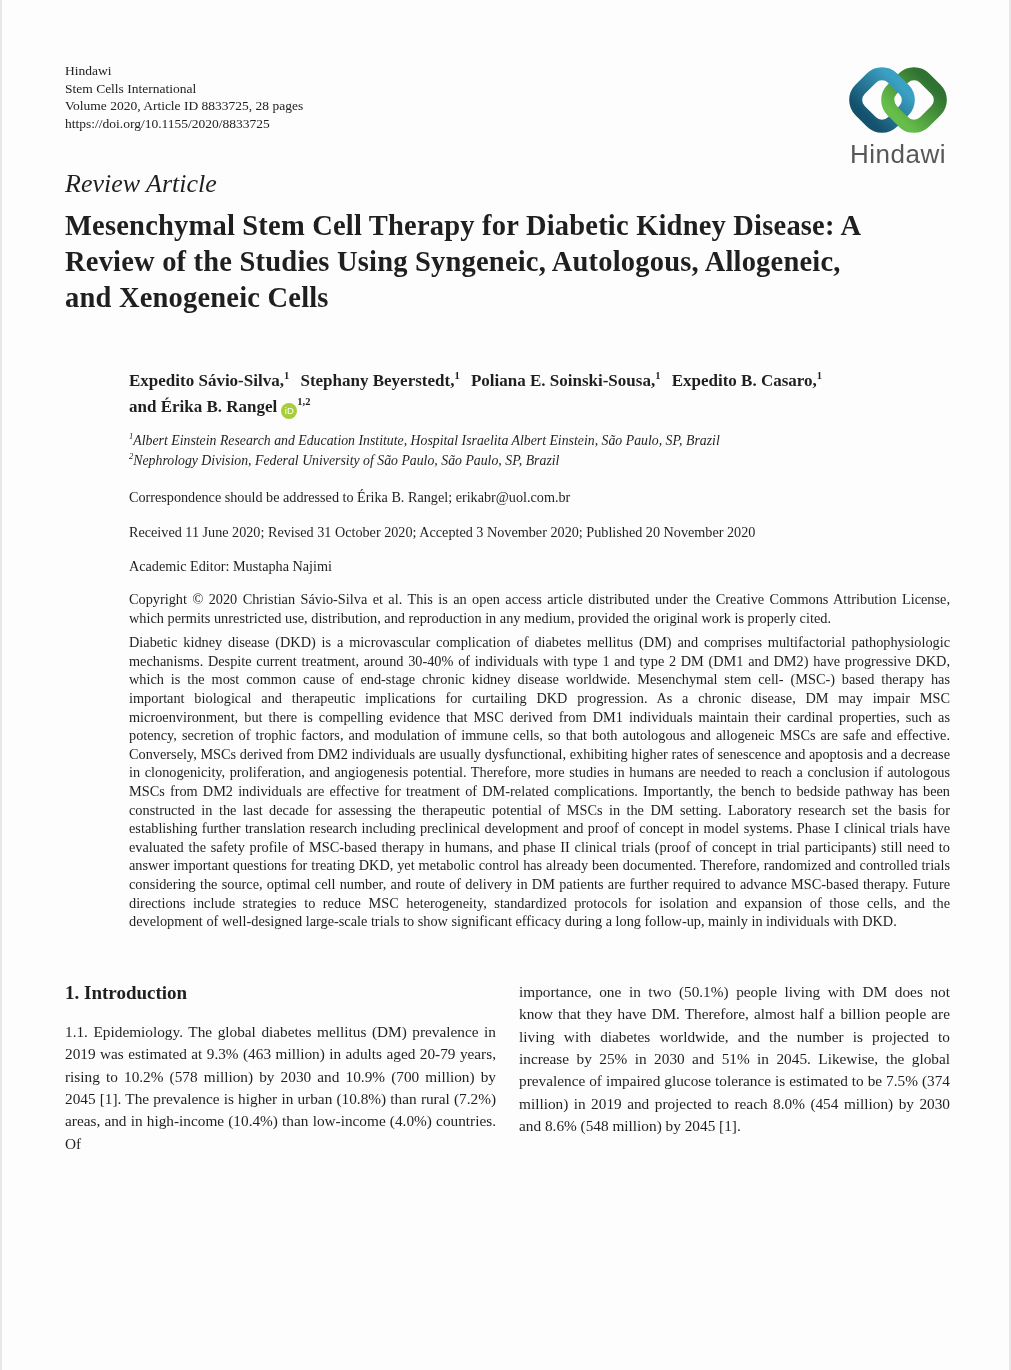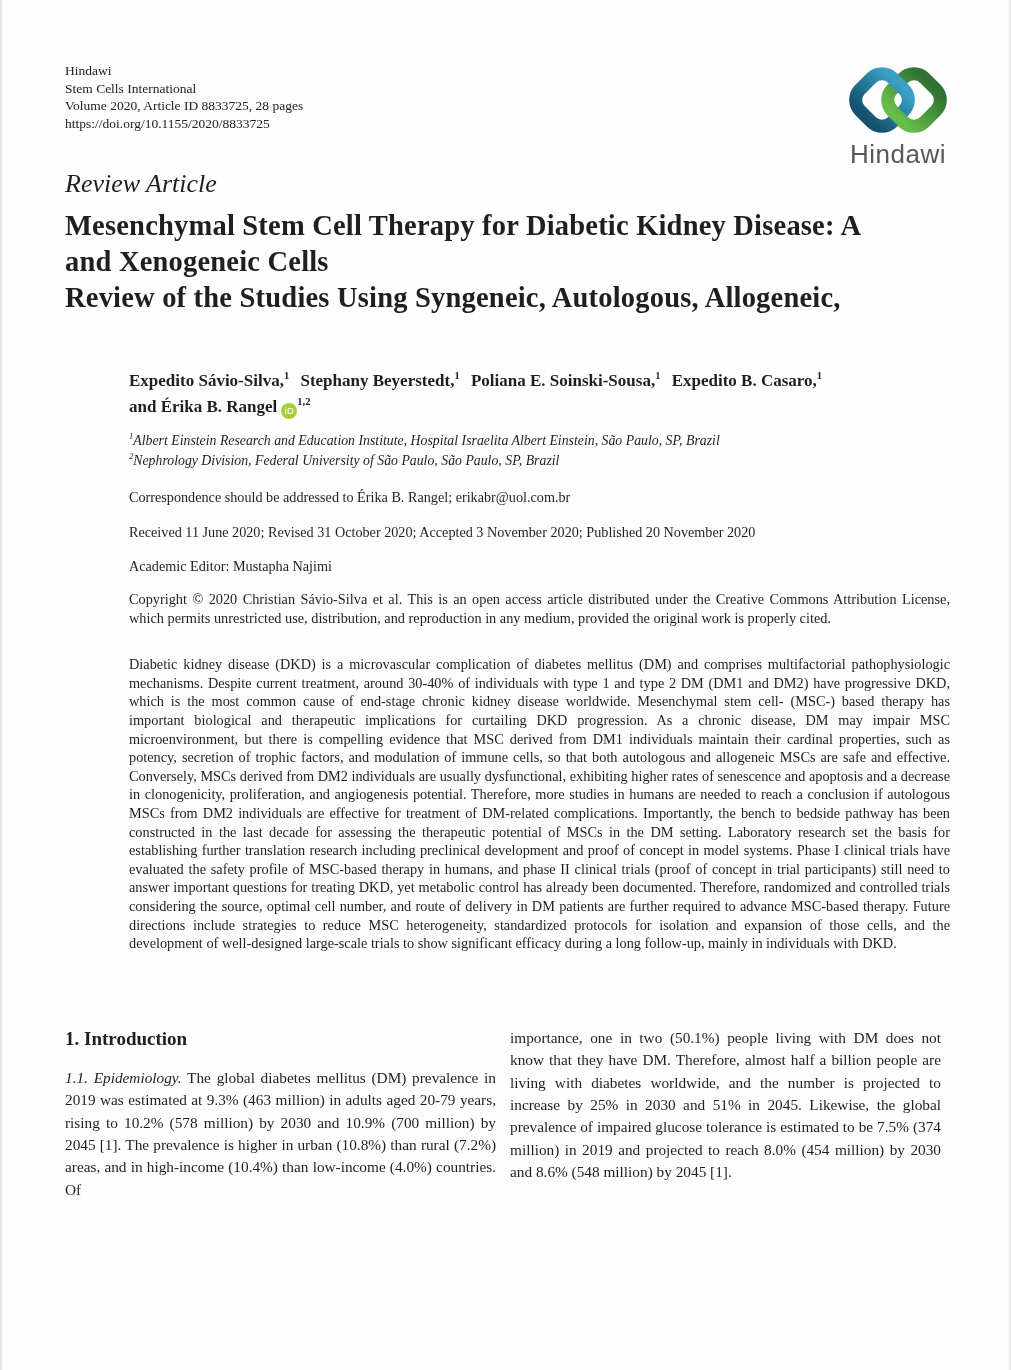--- a/index.html
+++ b/index.html
@@ -37,28 +37,28 @@
     display: inline-block; width: 16px; height: 16px; border-radius: 50%;
     background: #a6ce39; color: #fff; text-align: center;
     font-family: "Liberation Sans", sans-serif; font-weight: normal;
     font-size: 9.5px; line-height: 16px; vertical-align: -2px; margin-left: 4px;
   }
   .affiliations { margin-top: 12px; font-style: italic; font-size: 13.8px; line-height: 20px; }
   .meta-line { margin-top: 17px; font-size: 14.2px; line-height: 18px; }
   .meta-line.tight { margin-top: 16px; }
   .email { color: #1f1f1f; text-decoration: none; }
   .copyright, .abstract { margin-top: 15px; font-size: 14.3px; line-height: 18.6px; text-align: justify; }
-  .abstract { margin-top: 28px; }
+  .abstract { margin-top: 6px; }
   
-  .columns { display: flex; gap: 14px; margin-top: 74px; }
+  .columns { display: flex; gap: 23px; margin-top: 50px; }
   .col { width: 431px; font-size: 15.3px; line-height: 22.4px; text-align: justify; }
   .intro-heading { font-weight: bold; font-size: 19px; line-height: 24px; text-align: left; }
   .col p { margin: 0; }
   .col1-para { margin-top: 16px !important; text-align-last: justify; }
-  .subsection-label { font-style: italic; }
+  .subsection-label { }
 </style>
 </head>
 <body>
 
 <div class="page">
 
   <div class="header">
     <div class="pub-block">
       <div>Hindawi</div>
       <div>Stem Cells International</div>
@@ -89,22 +89,22 @@
           <rect x="49" y="15" width="46" height="46" rx="15" fill="none" stroke="url(#greenGrad)" stroke-width="13" transform="rotate(45 72 38)"></rect>
         </g>
       </svg>
       <div class="logo-wordmark">Hindawi</div>
     </div>
   </div>
 
   <div class="article-type">Review Article</div>
   <div class="article-title">
     <div>Mesenchymal Stem Cell Therapy for Diabetic Kidney Disease: A</div>
+    <div>Review of the Studies Using Syngeneic, Autologous, Allogeneic,</div>
     <div>and Xenogeneic Cells</div>
-    <div>Review of the Studies Using Syngeneic, Autologous, Allogeneic,</div>
   </div>
 
   <div class="frontmatter">
 
     <div class="authors">
       <div>
         <span class="author"><span>Expedito Sávio-Silva,</span><sup>1</sup></span>
         <span class="author"><span>Stephany Beyerstedt,</span><sup>1</sup></span>
         <span class="author"><span>Poliana E. Soinski-Sousa,</span><sup>1</sup></span>
         <span class="author"><span>Expedito B. Casaro,</span><sup>1</sup></span>

